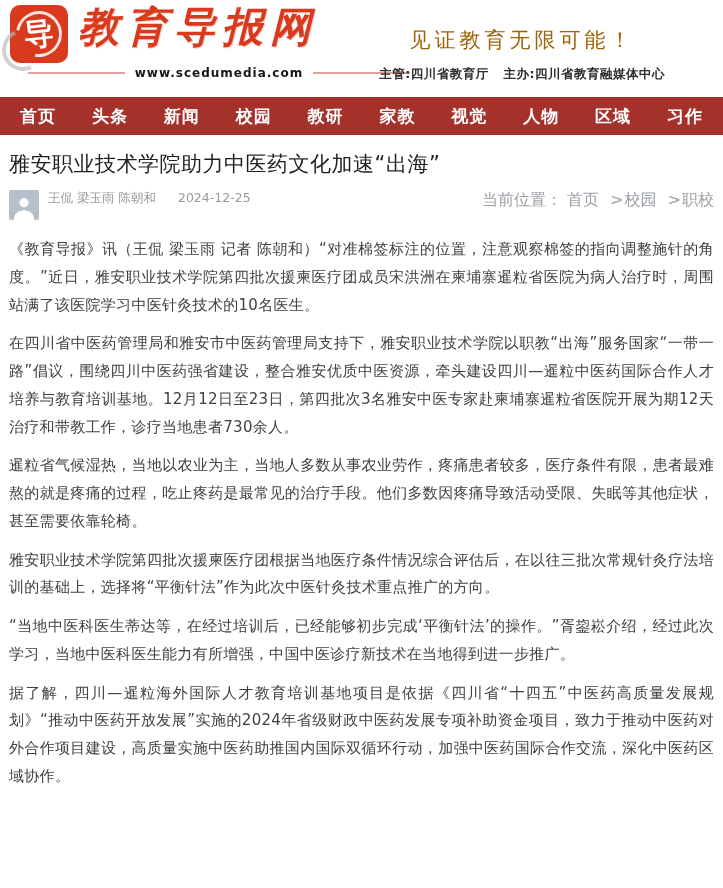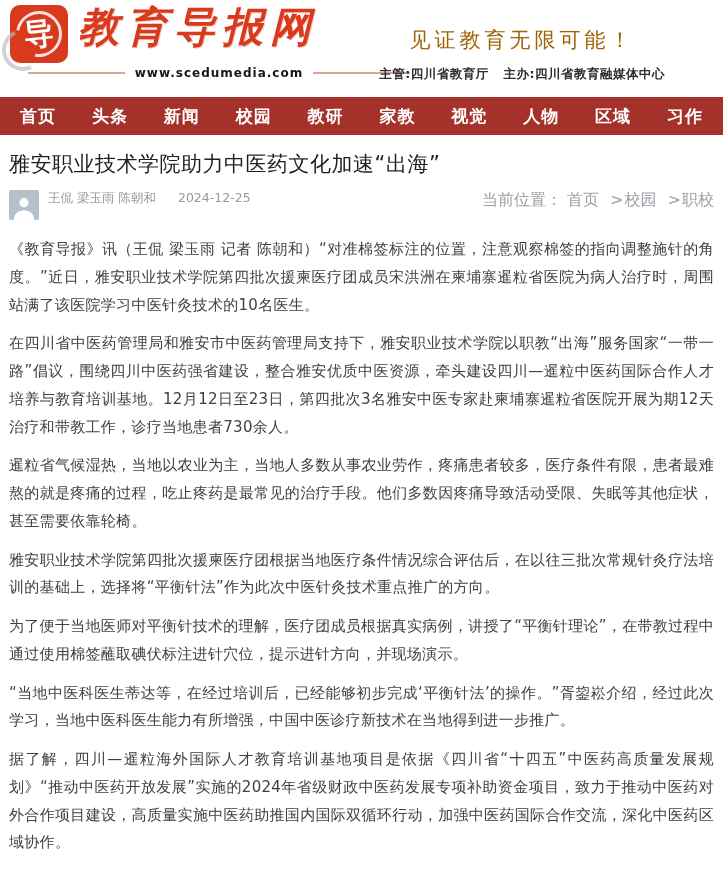--- a/index.html
+++ b/index.html
@@ -160,18 +160,17 @@
       <span class="sep">&gt;</span><a>校园</a>
       <span class="sep">&gt;</span><a>职校</a>
     </span>
   </div>
 
   <div class="article-body">
     <p>《教育导报》讯（王侃 梁玉雨 记者 陈朝和）“对准棉签标注的位置，注意观察棉签的指向调整施针的角度。”近日，雅安职业技术学院第四批次援柬医疗团成员宋洪洲在柬埔寨暹粒省医院为病人治疗时，周围站满了该医院学习中医针灸技术的10名医生。</p>
     <p>在四川省中医药管理局和雅安市中医药管理局支持下，雅安职业技术学院以职教“出海”服务国家“一带一路”倡议，围绕四川中医药强省建设，整合雅安优质中医资源，牵头建设四川—暹粒中医药国际合作人才培养与教育培训基地。12月12日至23日，第四批次3名雅安中医专家赴柬埔寨暹粒省医院开展为期12天治疗和带教工作，诊疗当地患者730余人。</p>
     <p>暹粒省气候湿热，当地以农业为主，当地人多数从事农业劳作，疼痛患者较多，医疗条件有限，患者最难熬的就是疼痛的过程，吃止疼药是最常见的治疗手段。他们多数因疼痛导致活动受限、失眠等其他症状，甚至需要依靠轮椅。</p>
     <p>雅安职业技术学院第四批次援柬医疗团根据当地医疗条件情况综合评估后，在以往三批次常规针灸疗法培训的基础上，选择将“平衡针法”作为此次中医针灸技术重点推广的方向。</p>
-    <p>为了便于当地医师对平衡针技术的理解，医疗团成员根据真实病例，讲授了“平衡针理论”，在带教过程中通过使用棉签蘸取碘伏标注进针穴位，提示进针方向，并现场演示。</p>
     <p>“当地中医科医生蒂达等，在经过培训后，已经能够初步完成‘平衡针法’的操作。”胥鋆崧介绍，经过此次学习，当地中医科医生能力有所增强，中国中医诊疗新技术在当地得到进一步推广。</p>
     <p>据了解，四川—暹粒海外国际人才教育培训基地项目是依据《四川省“十四五”中医药高质量发展规划》“推动中医药开放发展”实施的2024年省级财政中医药发展专项补助资金项目，致力于推动中医药对外合作项目建设，高质量实施中医药助推国内国际双循环行动，加强中医药国际合作交流，深化中医药区域协作。</p>
   </div>
 
 </div>
 
 </body></html>

